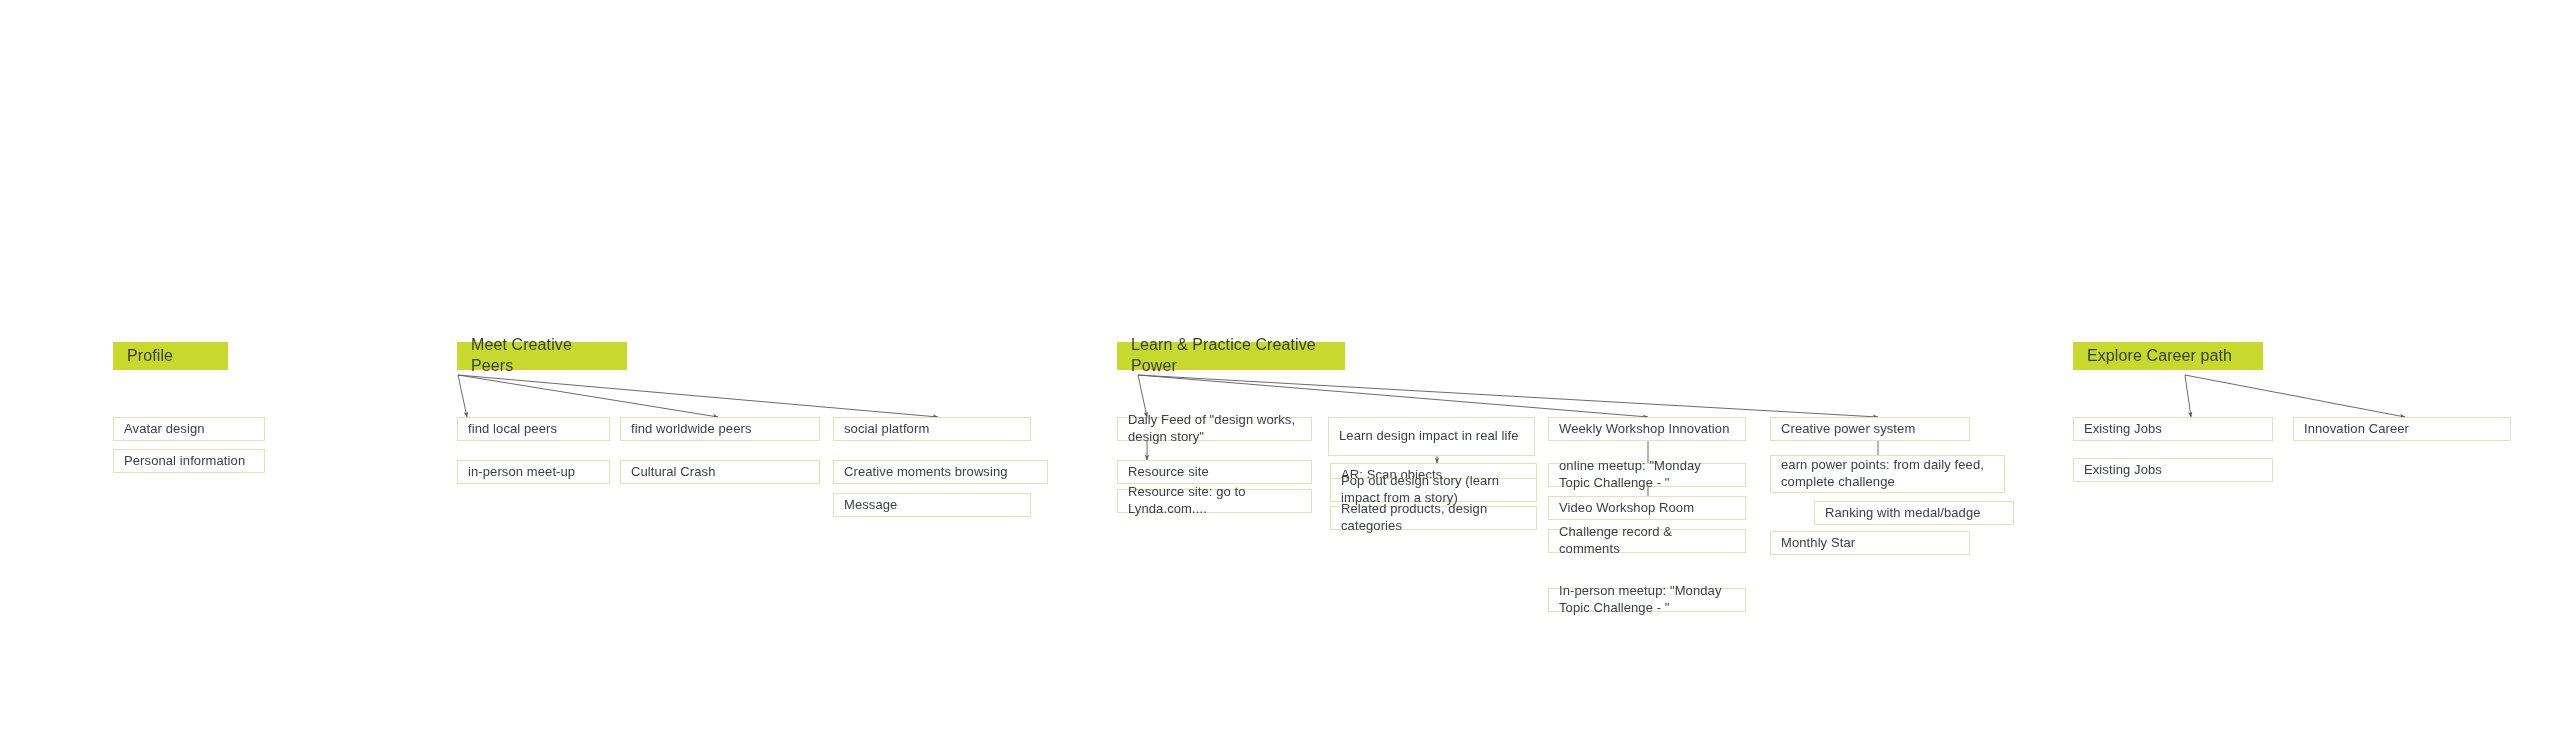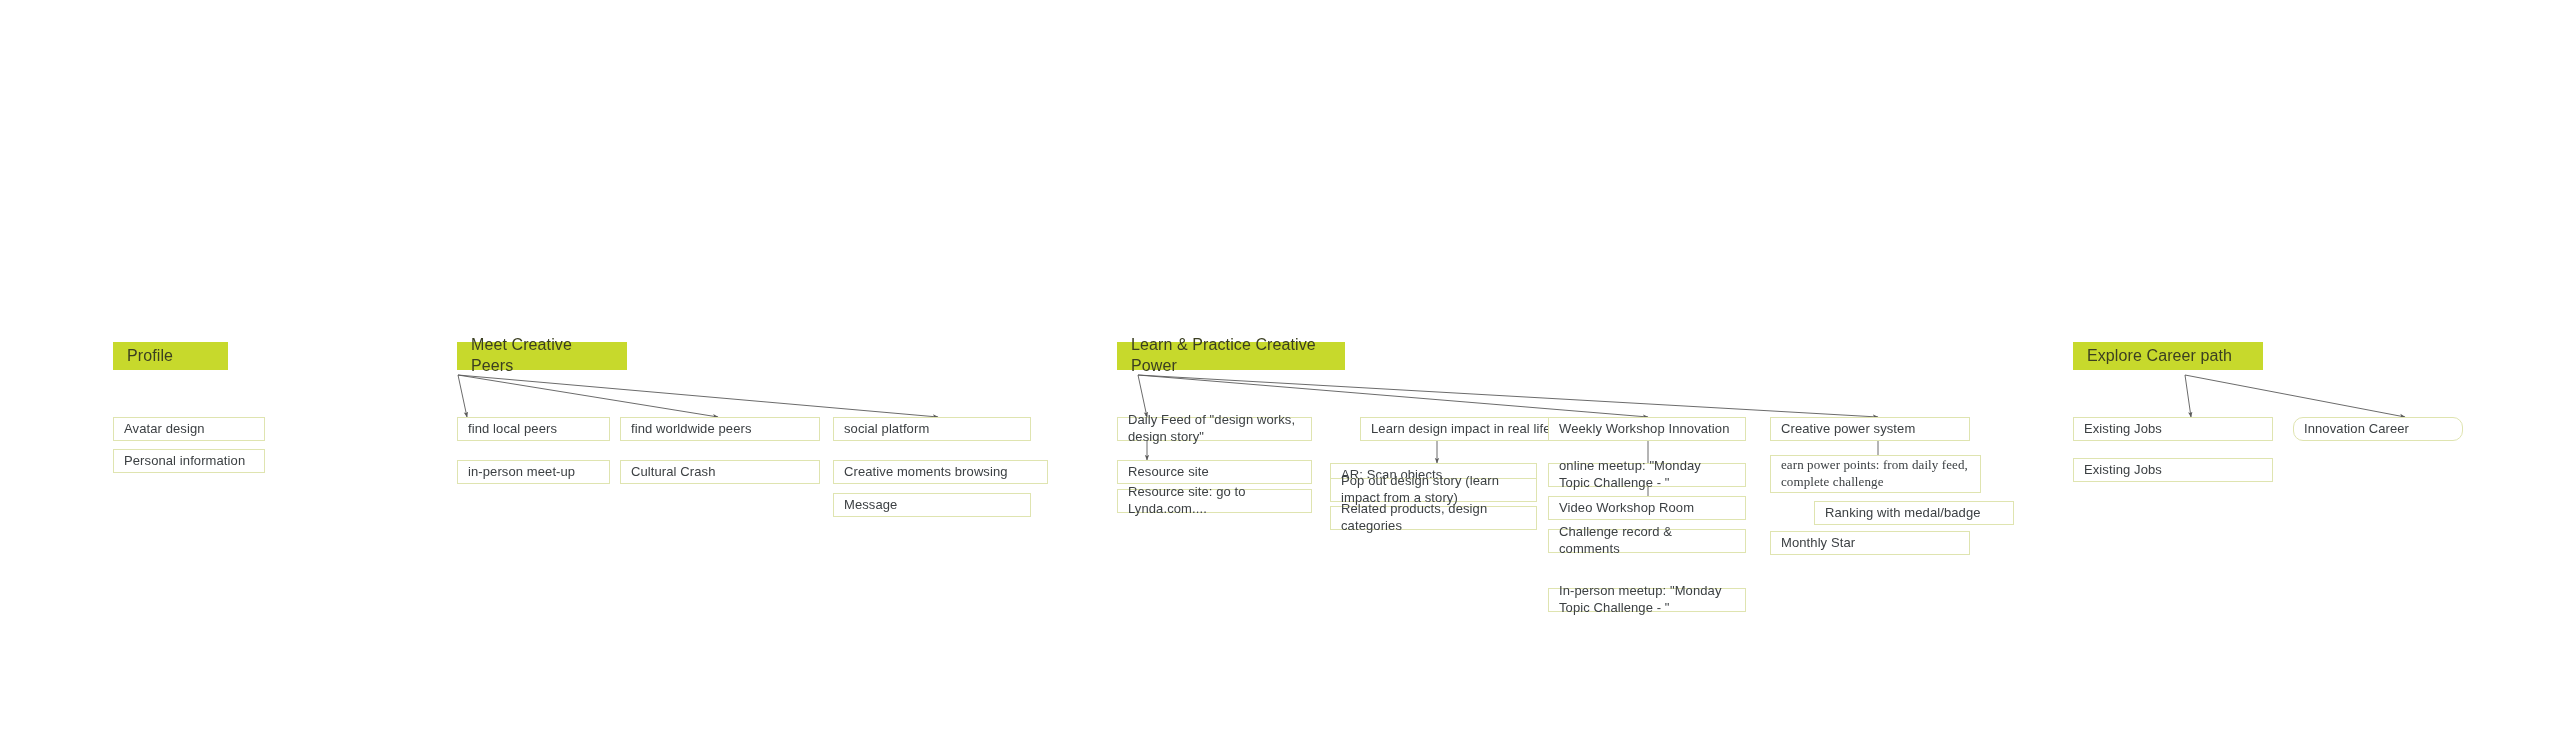--- a/index.html
+++ b/index.html
@@ -133,21 +133,21 @@
   <div class="node leaf" style="left:1117px; top:417px; width:195px; height:24px;">
     <span>Daily Feed of "design works, design story"</span>
   </div>
   <div class="node leaf" style="left:1117px; top:460px; width:195px; height:24px;">
     <span>Resource site</span>
   </div>
   <div class="node leaf" style="left:1117px; top:489px; width:195px; height:24px;">
     <span>Resource site: go to Lynda.com....</span>
   </div>
 
-  <div class="node leaf" style="left:1360px; top:417px; width:207px; height:24px;">
+  <div class="node leaf" style="left:1328px; top:417px; width:207px; height:39px;">
     <span>Learn design impact in real life</span>
   </div>
   <div class="node leaf" style="left:1330px; top:463px; width:207px; height:24px;">
     <span>AR: Scan objects</span>
   </div>
   <div class="node leaf" style="left:1330px; top:478px; width:207px; height:24px;">
     <span>Pop out design story (learn impact from a story)</span>
   </div>
   <div class="node leaf" style="left:1330px; top:506px; width:207px; height:24px;">
     <span>Related products, design categories</span>
@@ -165,36 +165,36 @@
   <div class="node leaf" style="left:1548px; top:529px; width:198px; height:24px;">
     <span>Challenge record &amp; comments</span>
   </div>
   <div class="node leaf" style="left:1548px; top:588px; width:198px; height:24px;">
     <span>In-person meetup: "Monday Topic Challenge - "</span>
   </div>
 
   <div class="node leaf" style="left:1770px; top:417px; width:200px; height:24px;">
     <span>Creative power system</span>
   </div>
-  <div class="node leaf tall" style="left:1770px; top:455px; width:211px; height:38px;font-family:Liberation Serif, serif;">
+  <div class="node leaf tall" style="left:1770px; top:455px; width:235px; height:38px;">
     <span>earn power points: from daily feed, complete challenge</span>
   </div>
   <div class="node leaf" style="left:1770px; top:501px; width:200px; height:24px;margin-left:44px;">
     <span>Ranking with medal/badge</span>
   </div>
   <div class="node leaf" style="left:1770px; top:531px; width:200px; height:24px;">
     <span>Monthly Star</span>
   </div>
 
   <div class="node header" style="left:2073px; top:342px; width:190px; height:28px;">
     <span>Explore Career path</span>
   </div>
   <div class="node leaf" style="left:2073px; top:417px; width:200px; height:24px;">
     <span>Existing Jobs</span>
   </div>
   <div class="node leaf" style="left:2073px; top:458px; width:200px; height:24px;">
     <span>Existing Jobs</span>
   </div>
-  <div class="node leaf" style="left:2293px; top:417px; width:170px; height:24px;border-radius:10px;">
+  <div class="node leaf" style="left:2293px; top:417px; width:218px; height:24px;">
     <span>Innovation Career</span>
   </div>
 
 </div>
 
 </body></html>

